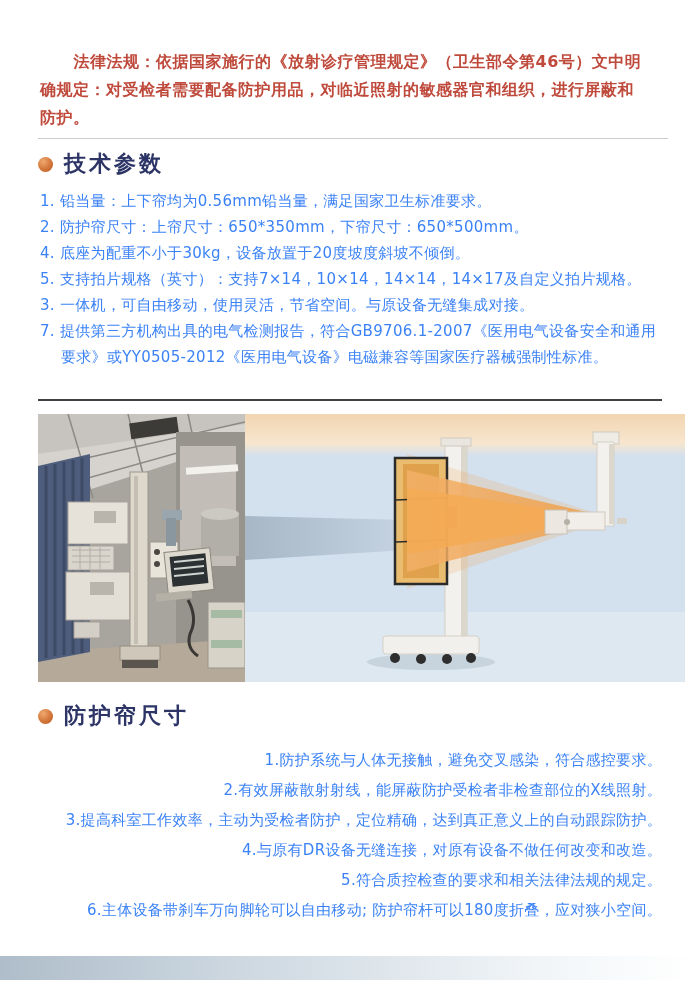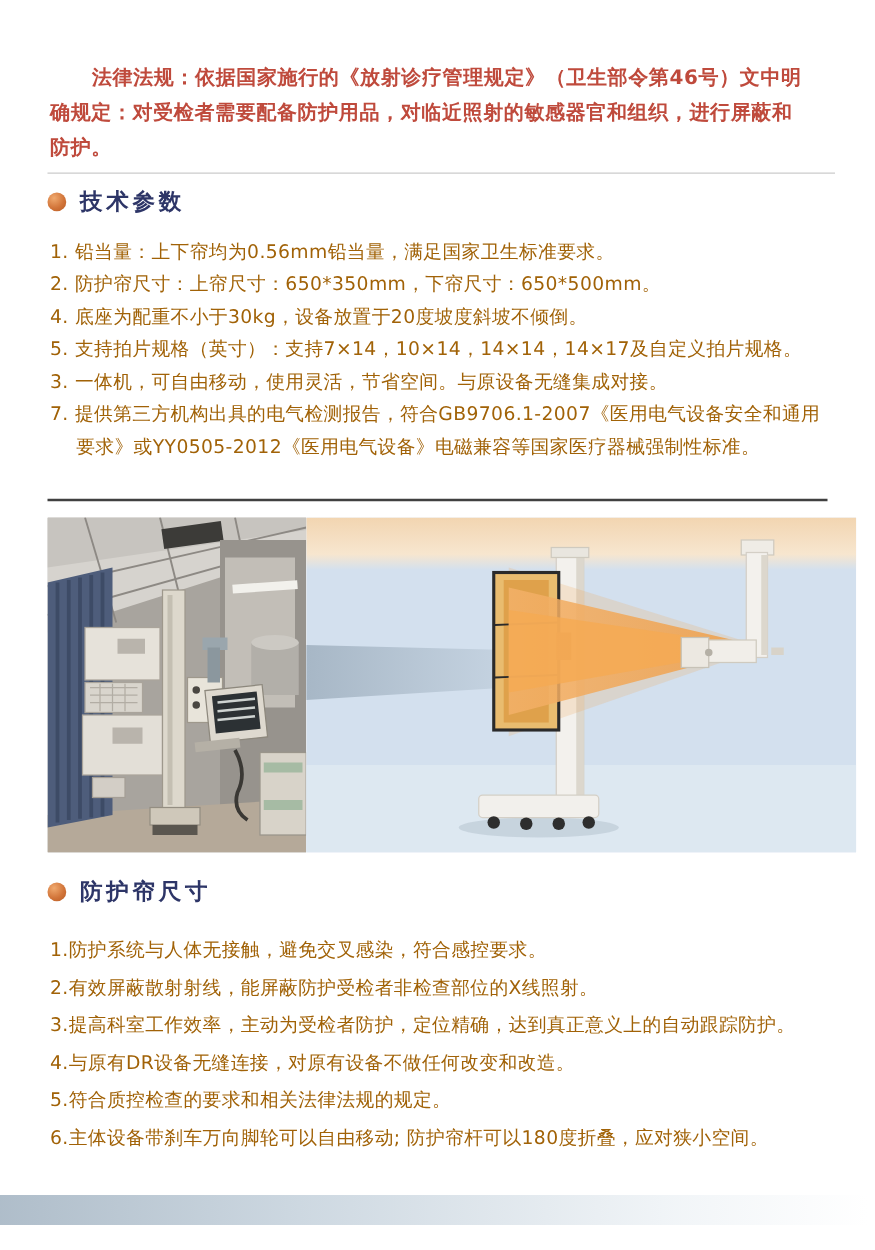--- a/index.html
+++ b/index.html
@@ -21,32 +21,32 @@
   }
   .section-header {
     position:absolute; left:38px; display:flex; align-items:center; gap:11px;
   }
   .section-header .bullet {
     width:15px; height:15px; border-radius:50%;
     background:radial-gradient(circle at 35% 30%, #f0a96e 0%, #d2753a 55%, #b85a22 100%);
     flex:0 0 auto;
   }
   .section-header .title {
-    font-size:18px; font-weight:bold; color:#2d3567; letter-spacing:3px;
+    font-size:22px; font-weight:bold; color:#2d3567; letter-spacing:3px;
   }
   .sec-tech { top:149px; }
   .sec-features { top:701px; }
   .list {
     position:absolute; left:40px; width:622px;
-    font-size:15px; color:#a16207; letter-spacing:0.3px;
+    font-size:15px; color:#3b82f6; letter-spacing:0.3px;
   }
   .tech-list { top:188px; }
   .tech-list .li { line-height:26px; padding-left:21px; text-indent:-21px; }
   .features-list { top:748px; }
-  .features-list .li { line-height:24px; margin-bottom:6px; padding-left:14px; text-indent:-14px; }
+  .features-list .li { line-height:24px; margin-bottom:6px; padding-left:14px; text-indent:-14px;text-align:right; }
   .divider-dark {
     position:absolute; top:399px; left:38px; width:624px; height:2px;
     background:#404040;
   }
   .figure {
     position:absolute; top:414px; left:38px; width:647px; height:268px;
     display:flex;
   }
   .figure svg { display:block; }
   .bottom-bar {

